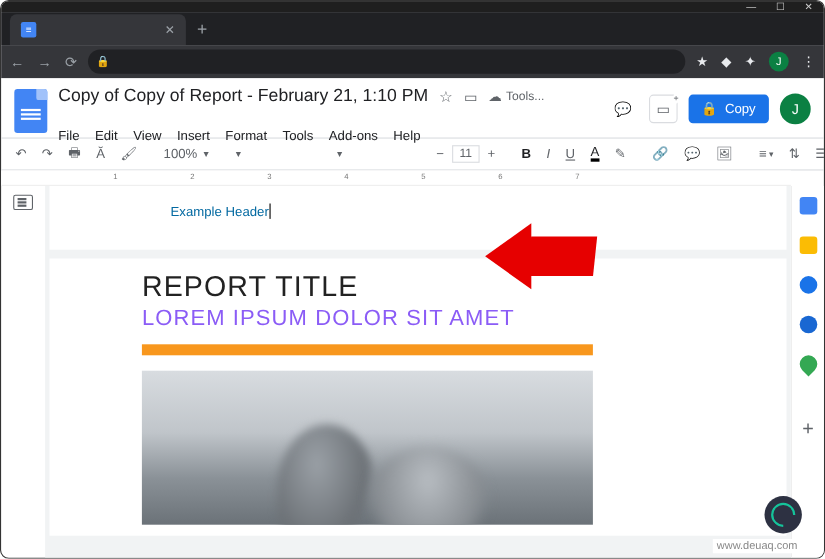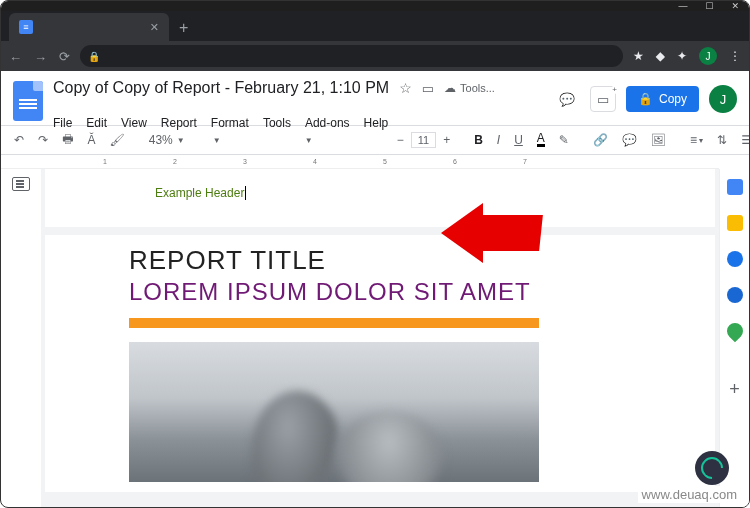--- a/index.html
+++ b/index.html
@@ -50,50 +50,50 @@
 .underline{text-decoration:underline}
 .colorA{color:#202124;border-bottom:3px solid #000;line-height:10px;padding-bottom:1px}
 .ruler{height:14px;background:#fff;border-bottom:1px solid #eee;position:relative;font-size:7px;color:#777;padding-left:48px;margin-right:30px}
 .ruler span{position:absolute;top:3px}
 .workspace{display:flex;height:calc(508px - 10px - 30px - 30px - 54px - 30px - 14px - 2px)}
 .left-gutter{width:40px;display:flex;justify-content:center;padding-top:8px}
 .outline-icon{width:18px;height:14px;border:1.5px solid #5f6368;border-radius:2px;position:relative}
 .outline-icon::before{content:"";position:absolute;left:3px;top:2px;width:8px;height:1.5px;background:#5f6368;box-shadow:0 3px 0 #5f6368,0 6px 0 #5f6368}
 .canvas{flex:1;background:#f1f3f4;padding:0;overflow:hidden}
 .page1{background:#fff;margin:0 4px 8px 4px;padding:14px 0 14px 0;height:58px}
-.header-text{font-size:12px;color:#4d7c0f;margin-left:110px;position:relative;display:inline-block}
+.header-text{font-size:12px;color:#0369a1;margin-left:110px;position:relative;display:inline-block}
 .cursor{display:inline-block;width:1px;height:14px;background:#000;vertical-align:middle;margin-left:1px}
 .page2{background:#fff;margin:0 4px;position:relative}
 .header-bar{height:30px;border-bottom:1px solid #c7e0f4;display:flex;align-items:center;padding:0 12px;background:#fdfefe}
 .hb-label{font-size:11px;color:#5f6368}
 .hb-right{margin-left:auto;display:flex;align-items:center;gap:10px;font-size:11px}
 .checkbox{width:14px;height:14px;background:#1a73e8;border-radius:2px;display:flex;align-items:center;justify-content:center;color:#fff;font-size:10px}
 .diff-label{color:#5f6368}
 .options{color:#1a73e8}
 .doc-content{padding:10px 20px 10px 84px}
 .rtitle{font-family:'Arial Narrow',Arial;font-size:26px;font-weight:300;color:#222;letter-spacing:1px;font-stretch:condensed}
-.rsubtitle{font-family:'Arial Narrow',Arial;font-size:24px;font-weight:300;color:#701a75;letter-spacing:1px;font-stretch:condensed;margin-top:2px}
+.rsubtitle{font-family:'Arial Narrow',Arial;font-size:20px;font-weight:300;color:#8b5cf6;letter-spacing:1px;font-stretch:condensed;margin-top:2px}
 .orange-bar{height:10px;background:#f8971d;margin:12px 0 14px 0;max-width:410px}
 .photo{width:410px;height:140px;background:linear-gradient(180deg,#d8dce0 0%,#c0c5ca 40%,#8a9197 70%,#6b7278 100%);position:relative;overflow:hidden}
 .photo::before{content:"";position:absolute;left:30%;top:35%;width:90px;height:120px;background:radial-gradient(ellipse at 40% 30%,#9aa0a6 0%,#6b7075 60%,transparent 70%);border-radius:50% 50% 40% 40%;filter:blur(4px)}
 .photo::after{content:"";position:absolute;left:50%;top:50%;width:110px;height:100px;background:radial-gradient(ellipse at 50% 30%,#b8bdc2 0%,#888d92 60%,transparent 75%);border-radius:50%;filter:blur(5px)}
 .sidepanel{width:30px;background:#fff;border-left:1px solid #eee;display:flex;flex-direction:column;align-items:center;padding-top:10px;gap:20px}
 .sp-icon{width:16px;height:16px;border-radius:3px}
 .sp-cal{background:#4285f4}
 .sp-keep{background:#fbbc04}
 .sp-tasks{background:#1a73e8;border-radius:50%}
 .sp-contacts{background:#1967d2;border-radius:50%}
 .sp-maps{background:#34a853;border-radius:50% 50% 50% 0;transform:rotate(-45deg)}
 .sp-plus{color:#5f6368;font-size:18px;margin-top:20px}
 .arrow{position:absolute;left:480px;top:214px;z-index:50;pointer-events:none}
 .arrow-body{width:60px;height:36px;background:#e60000;transform:skewX(-6deg)}
 .arrow-head{width:0;height:0;border-top:30px solid transparent;border-bottom:30px solid transparent;border-right:42px solid #e60000;position:absolute;left:-40px;top:-12px}
 .grammarly{position:absolute;right:20px;bottom:22px;width:34px;height:34px;background:#2d3142;border-radius:50%;display:flex;align-items:center;justify-content:center}
 .grammarly::before{content:"";width:18px;height:18px;border:2.5px solid #15c39a;border-radius:50%;border-right-color:transparent;transform:rotate(45deg)}
-.watermark{position:absolute;right:8px;bottom:4px;font-size:13px;color:#888;background:#fff;padding:1px 4px}
+.watermark{position:absolute;right:20px;bottom:4px;font-size:10px;color:#888;background:#fff;padding:1px 4px}
 </style>
 </head>
 <body>
 
 <div class="window-frame">
 <div class="titlebar">
   <span>—</span>
   <span>☐</span>
   <span>✕</span>
 </div>
@@ -133,21 +133,21 @@
       <span class="move">▭</span>
       <span class="saving">
             <span class="cloud">☁</span>
             <span>Tools...</span>
           </span>
     </div>
     <div class="menubar">
       <span>File</span>
       <span>Edit</span>
       <span>View</span>
-      <span>Report</span>
+      <span>Insert</span>
       <span>Format</span>
       <span>Tools</span>
       <span>Add-ons</span>
       <span>Help</span>
     </div>
   </div>
   <div class="header-actions">
     <div class="hicon noborder">💬</div>
     <div class="hicon present">▭<span class="plus">+</span></div>
     <div class="share-btn">
@@ -161,21 +161,21 @@
 </div>
 
 <div class="toolbar">
   <div class="tbtn">↶</div>
   <div class="tbtn">↷</div>
   <div class="tbtn">🖶</div>
   <div class="tbtn">Ă</div>
   <div class="tbtn">🖌</div>
   <div class="tsep"></div>
   <div class="tsel">
-        <span>43%</span>
+        <span>100%</span>
         <span class="dd">▼</span>
       </div>
   <div class="tsep"></div>
   <div class="tsel" style="min-width:78px">
         <span class="dd">▼</span>
       </div>
   <div class="tsep"></div>
   <div class="tsel" style="min-width:78px">
         <span class="dd">▼</span>
       </div>

